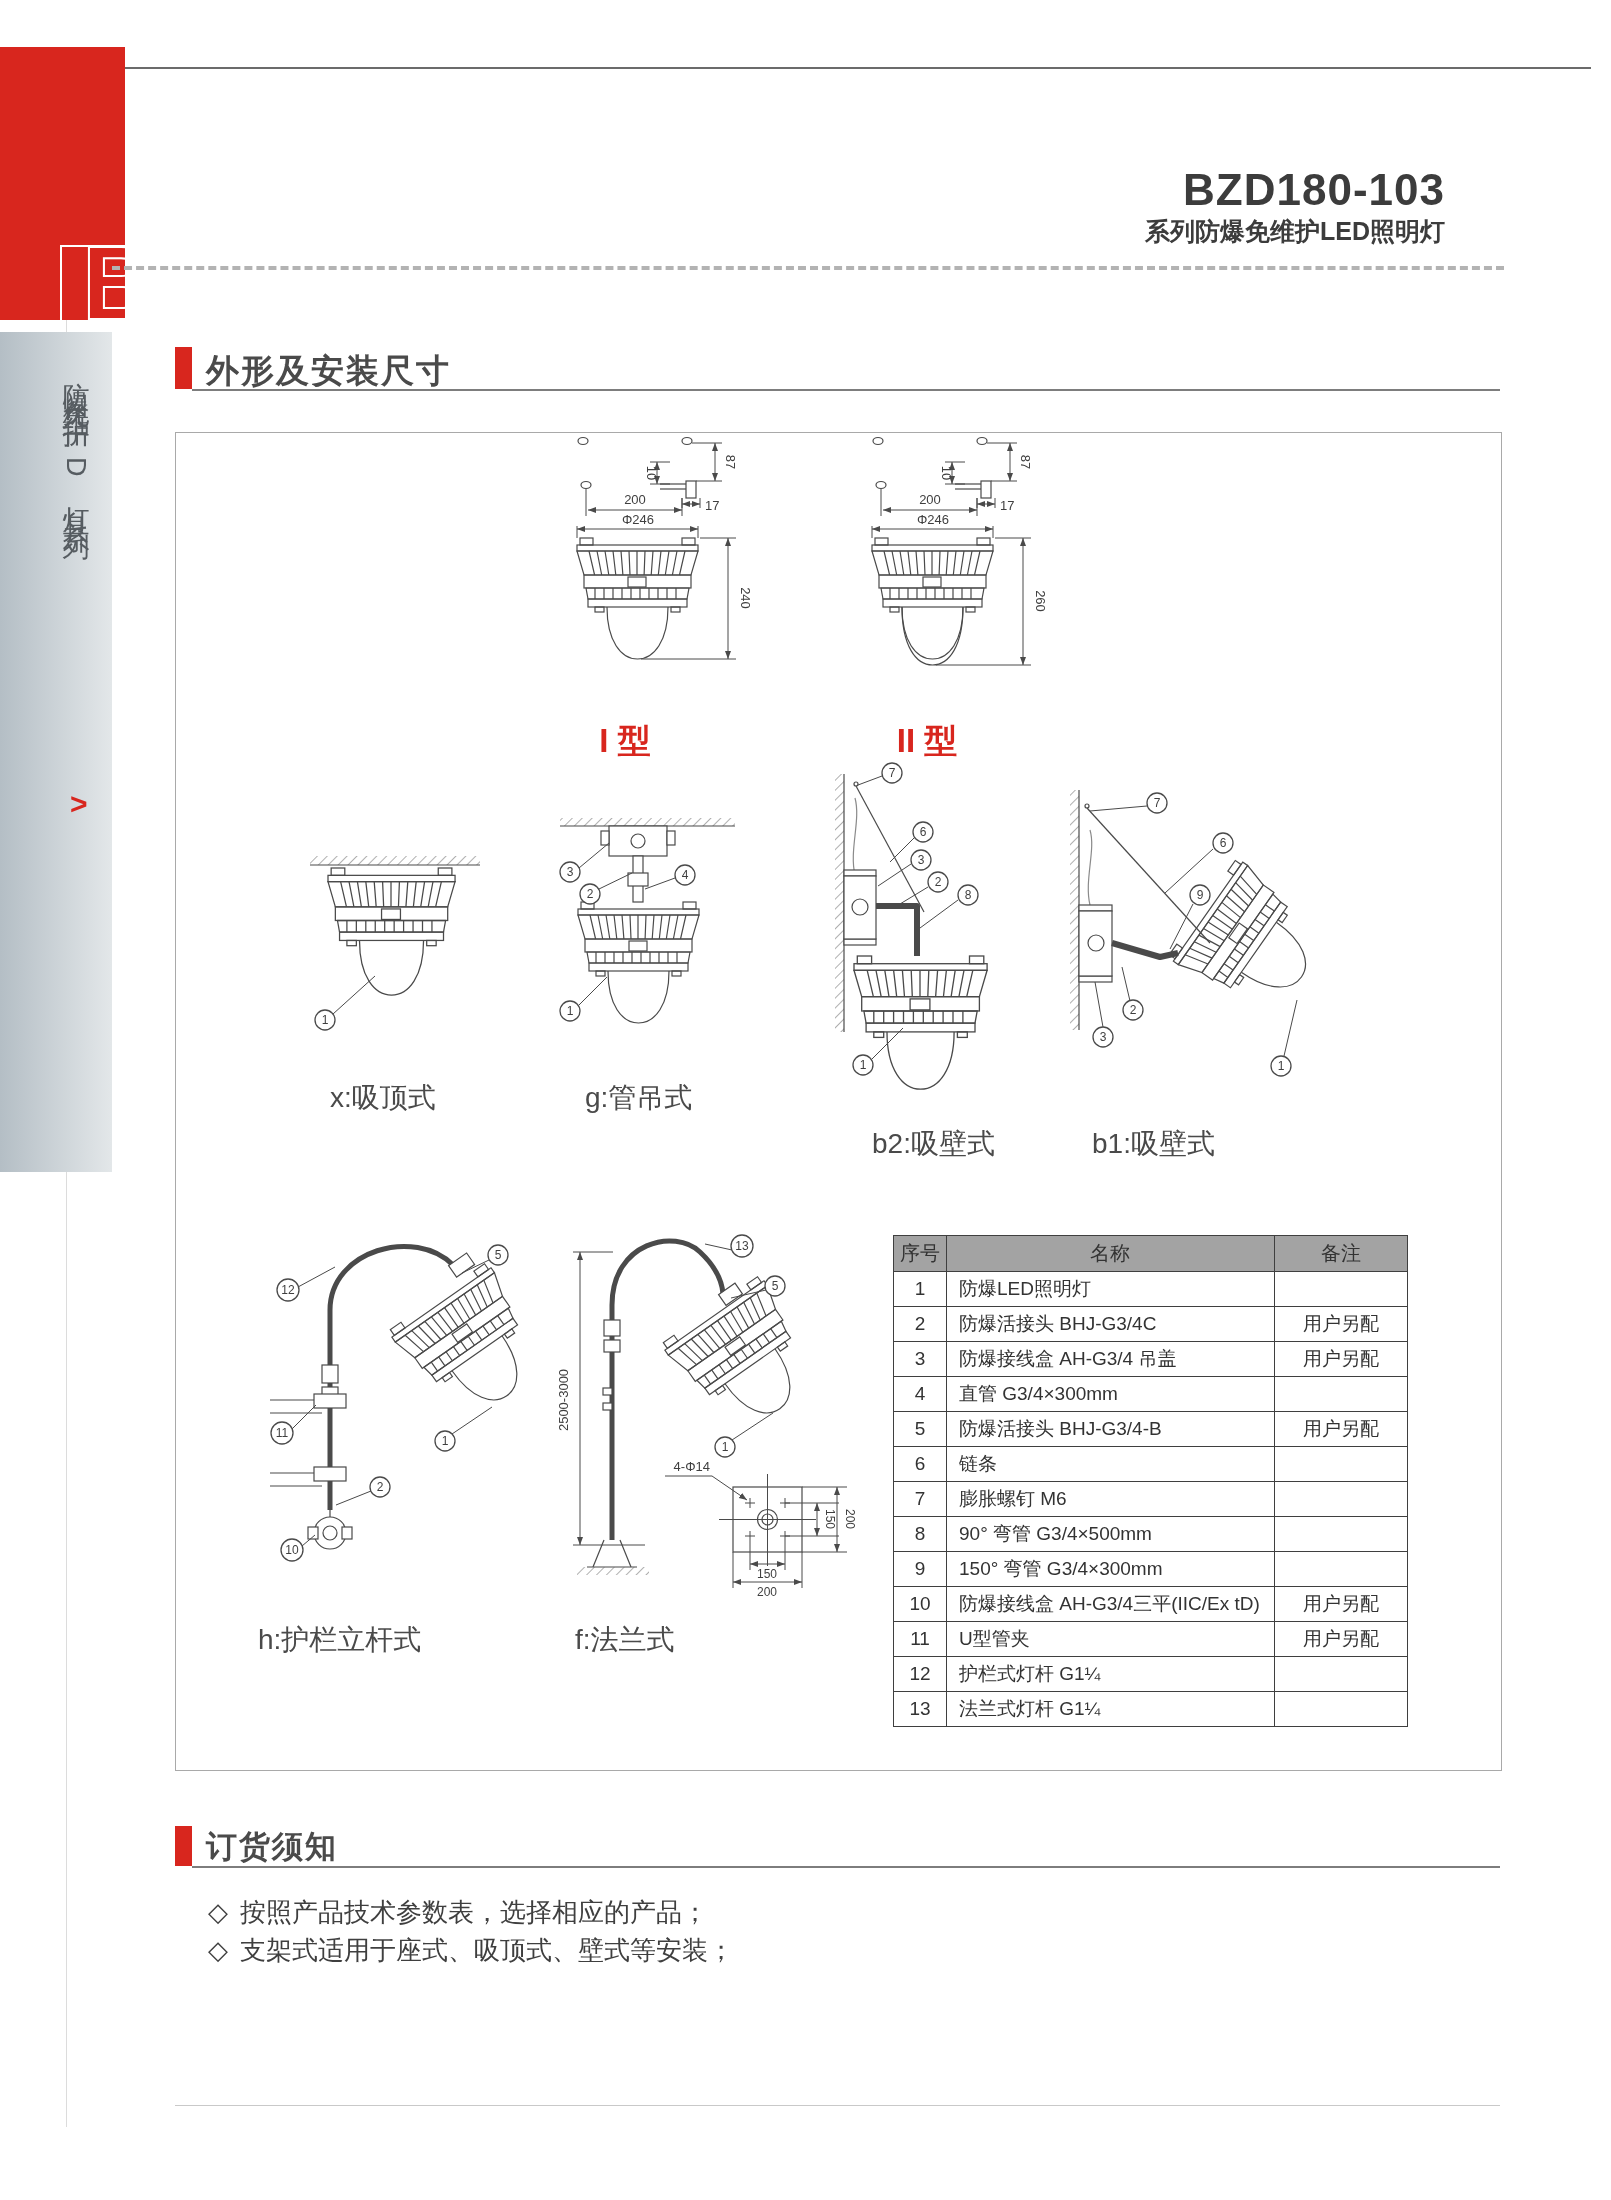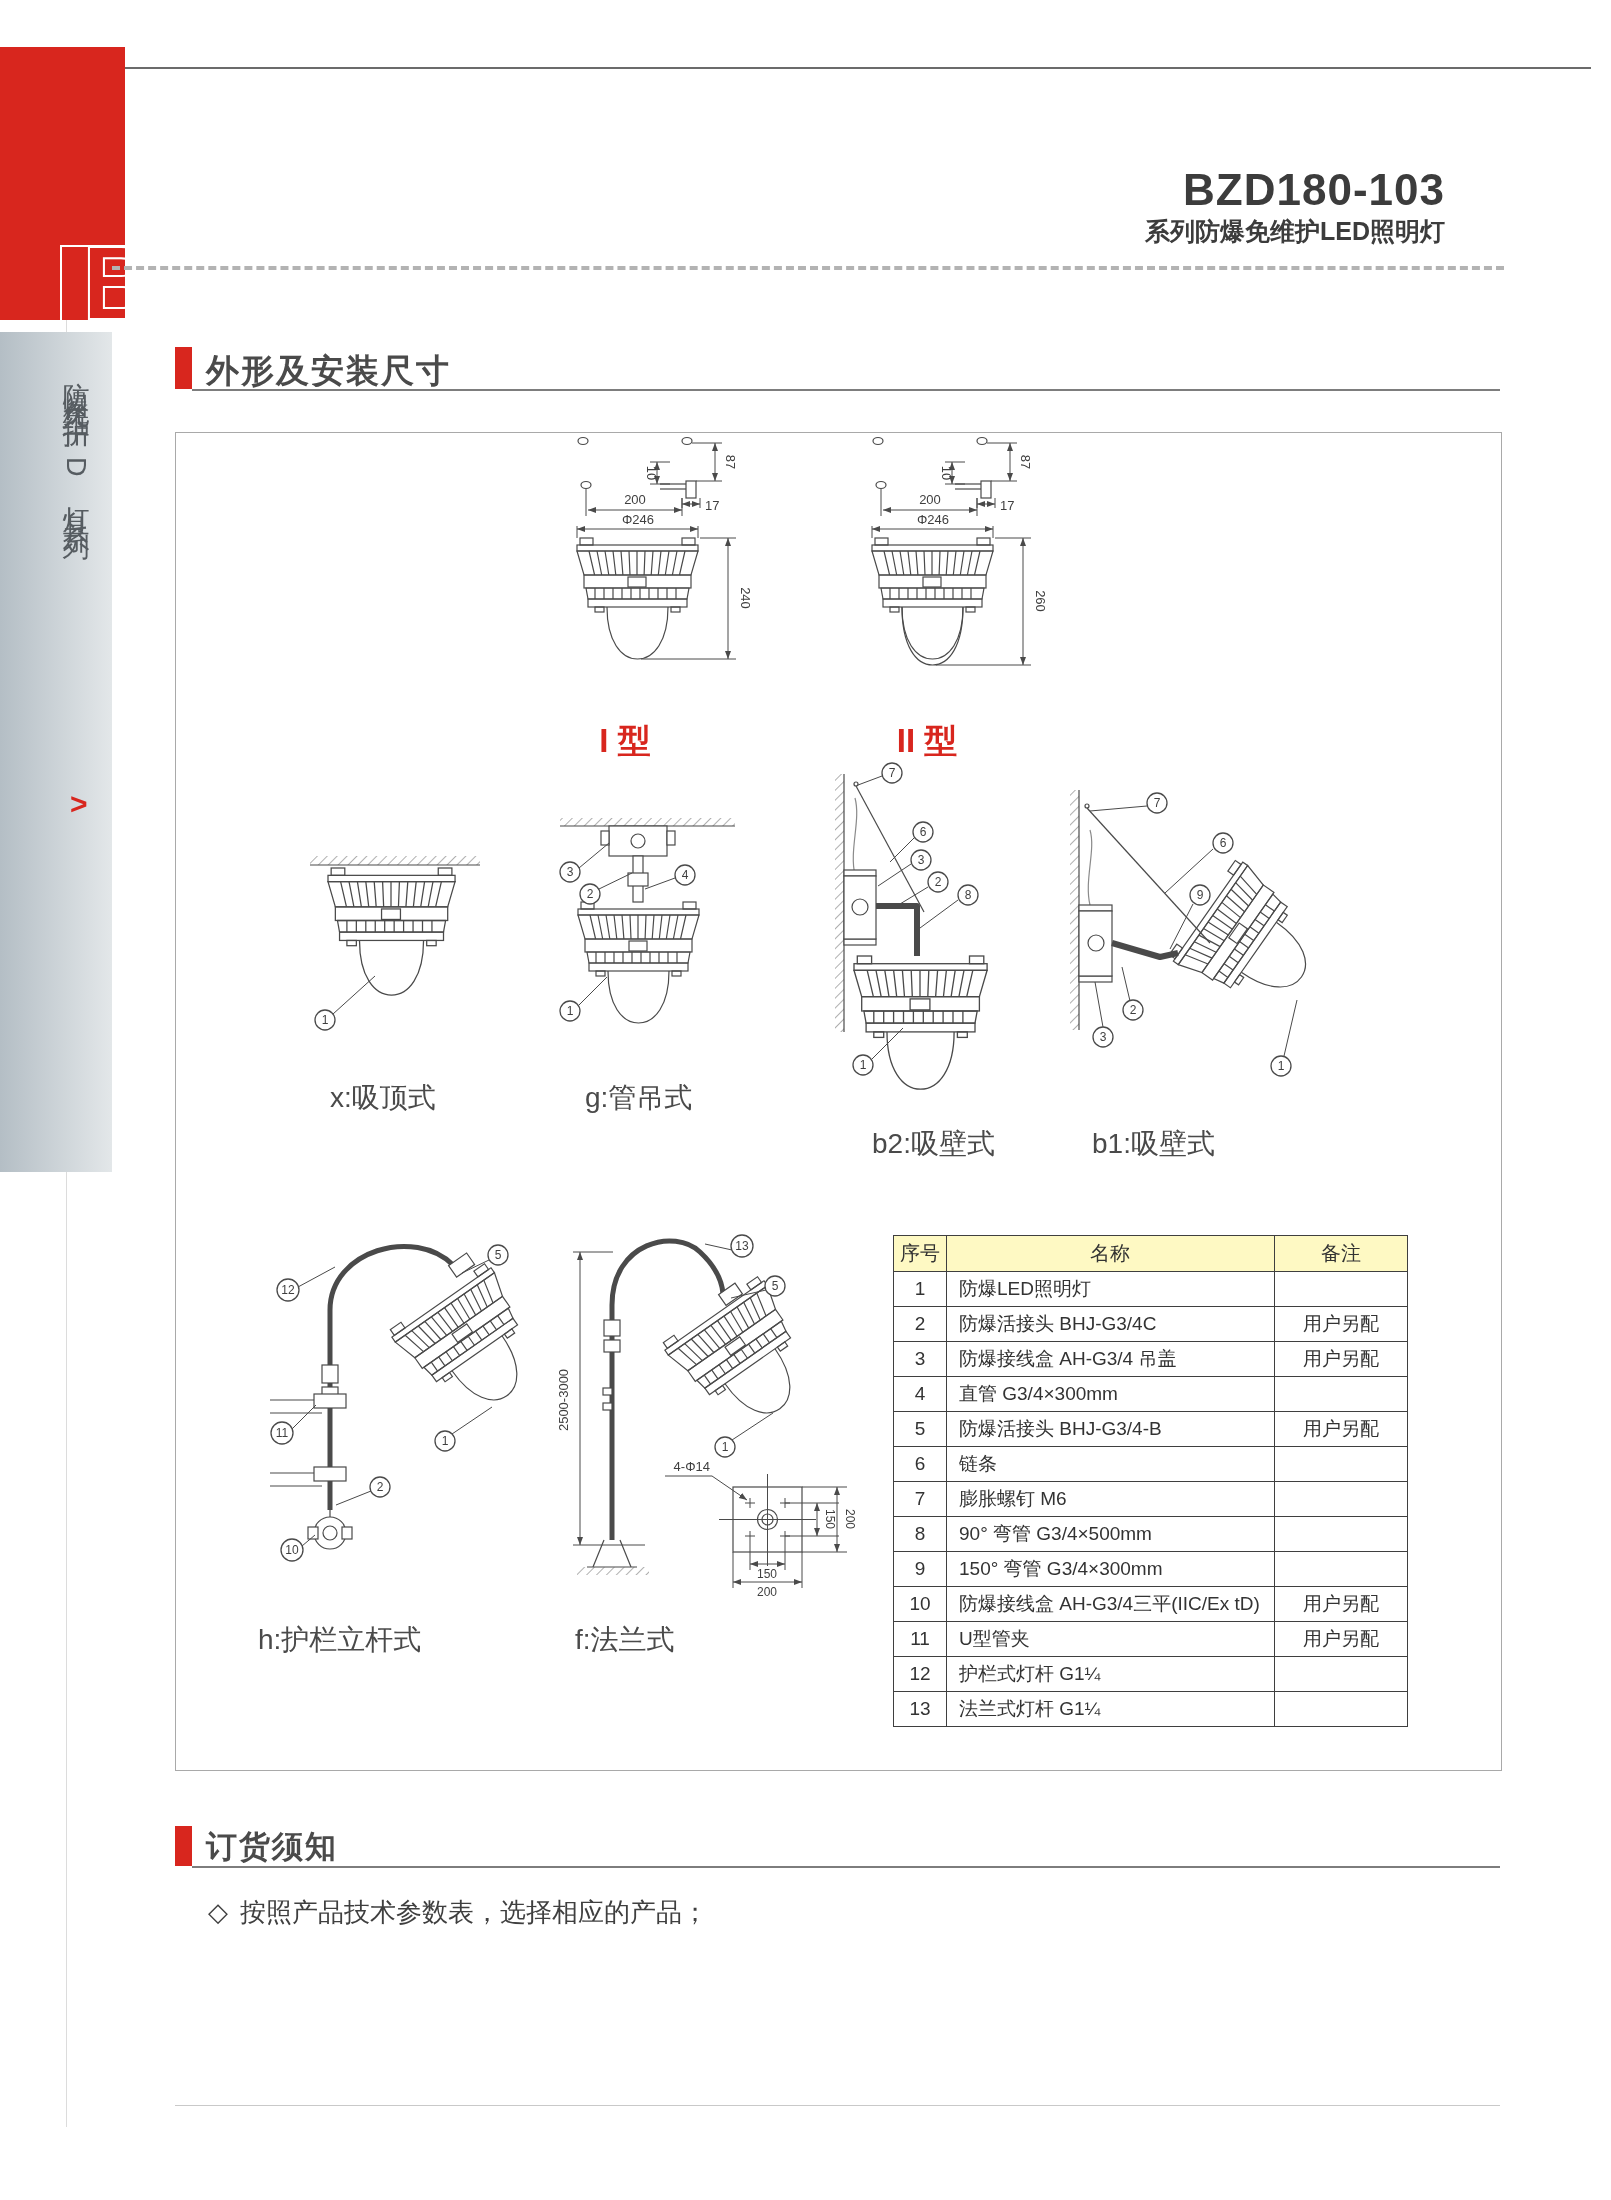--- a/index.html
+++ b/index.html
@@ -33,21 +33,21 @@
   .sec-title{font-size:33px;font-weight:bold;color:#4a4a4a;letter-spacing:2px;}
   .sec-rule{height:2px;background:#7d7d7d;}
   
   .content-box{left:175px;top:385px;width:1325px;height:1337px;border:1px solid #a9a9a9;}
   
   .type-label{font-size:33px;font-weight:bold;color:#d8261e;text-align:center;}
   .caption{font-size:28px;color:#4a4a4a;font-weight:500;}
   
   .parts{left:893px;top:1188px;border-collapse:collapse;table-layout:fixed;}
   .parts th,.parts td{border:1px solid #3f3f3f;font-weight:normal;}
-  .parts th{background:#fef9c3;height:33px;font-size:20px;color:#333;}
+  .parts th{background:#a3a3a3;height:33px;font-size:20px;color:#333;}
   .parts td{height:32px;font-size:19px;color:#333;}
   .parts .c-no{width:50px;text-align:center;}
   .parts .c-name{width:314px;text-align:left;padding-left:12px;}
   .parts .c-note{width:130px;text-align:center;}
   
   .note-line{font-size:26px;color:#3f3f3f;height:38px;line-height:38px;}
   .note-line .bullet{margin-right:12px;}
   
   svg{position:absolute;overflow:visible;}
   .draw{stroke:#4a4a4a;fill:none;stroke-width:1.2px;}
@@ -517,16 +517,17 @@
       </tr>
   </tbody>
 </table>
 
 <div class="abs sec-bar" style="left:175px;top:1779px;height:40px;"></div>
 <div class="abs sec-title" style="left:206px;top:1779px;font-size:31px;">订货须知</div>
 <div class="abs sec-rule" style="left:192px;top:1819px;width:1308px;"></div>
 
 <div class="abs" style="left:208px;top:1846px;">
   <div class="note-line"><span class="bullet">◇</span><span>按照产品技术参数表，选择相应的产品；</span></div>
+  <div class="note-line"><span class="bullet">◇</span><span>支架式适用于座式、吸顶式、壁式等安装；</span></div>
 </div>
 
 <div class="abs thin-rule"></div>
 <div class="abs bottom-rule"></div>
 
 </body></html>

